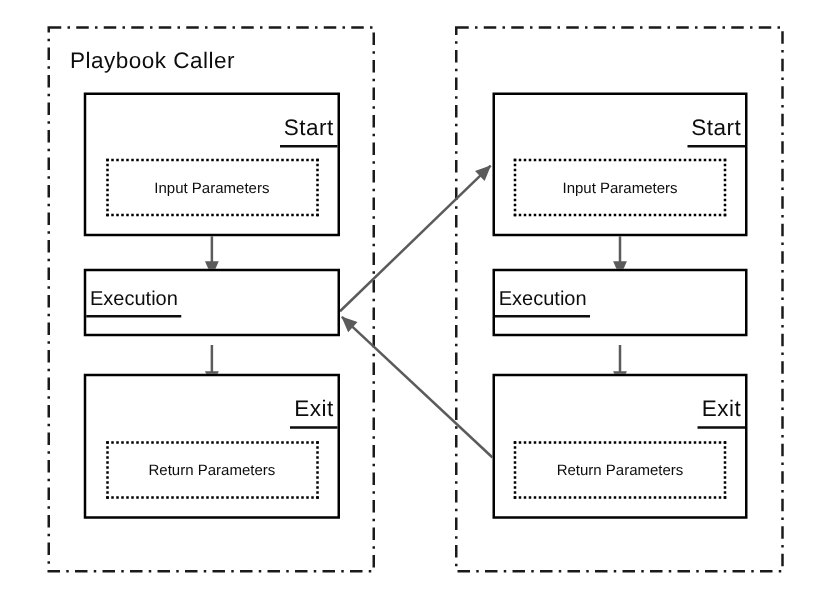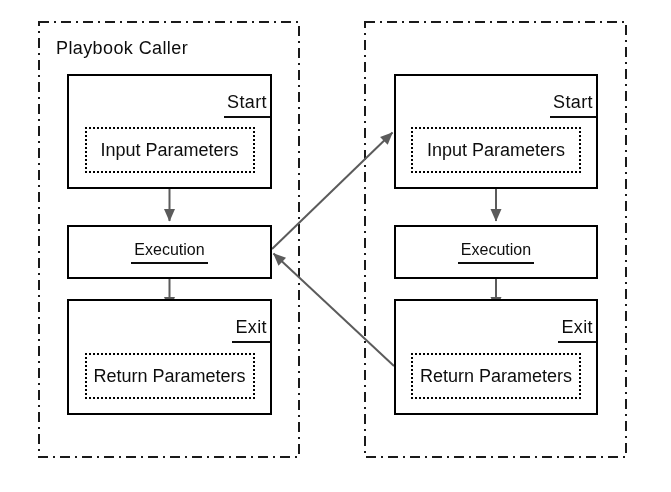--- a/index.html
+++ b/index.html
@@ -38,41 +38,41 @@
     white-space: nowrap;
   }
   .node {
     position: absolute;
     background: var(--background);
     border: 2px solid var(--node-border);
   }
   .group.caller .node { left: 29px; width: 205px; }
   .group.callee .node { left: 30px; width: 204px; }
   .node.start { top: 53px;  height: 115px; }
-  .node.exec  { top: 204px; height: 54px; display: flex; align-items: center; justify-content: center; }
+  .node.exec  { top: 194px; height: 54px; display: flex; align-items: center; }
   .node.exit  { top: 278px; height: 116px; text-decoration: underline; }
   .node-title {
     text-align: right;
     margin-top: 16px;
     font-size: 18px; letter-spacing: 0.4px;
   }
   .u {
     display: inline-block;
     border-bottom: 2px solid currentColor;
     padding: 0 3px 3px;
     white-space: nowrap;
   }
   .param-box {
     position: absolute;
     left: 50%; transform: translateX(-50%);
     bottom: 14px;
     width: 170px; height: 46px;
     border: 2px dotted var(--node-border);
     display: flex; align-items: center; justify-content: center;
-    font-size: 18px;
+    font-size: 12px;
     background: var(--background);
     white-space: nowrap;
   }
   .connector { stroke: var(--arrow); stroke-width: 2; fill: none; }
   .frame { stroke: var(--container-border); stroke-width: 2; fill: none; }
 </style>
 </head>
 <body>
 
 <div class="canvas">

